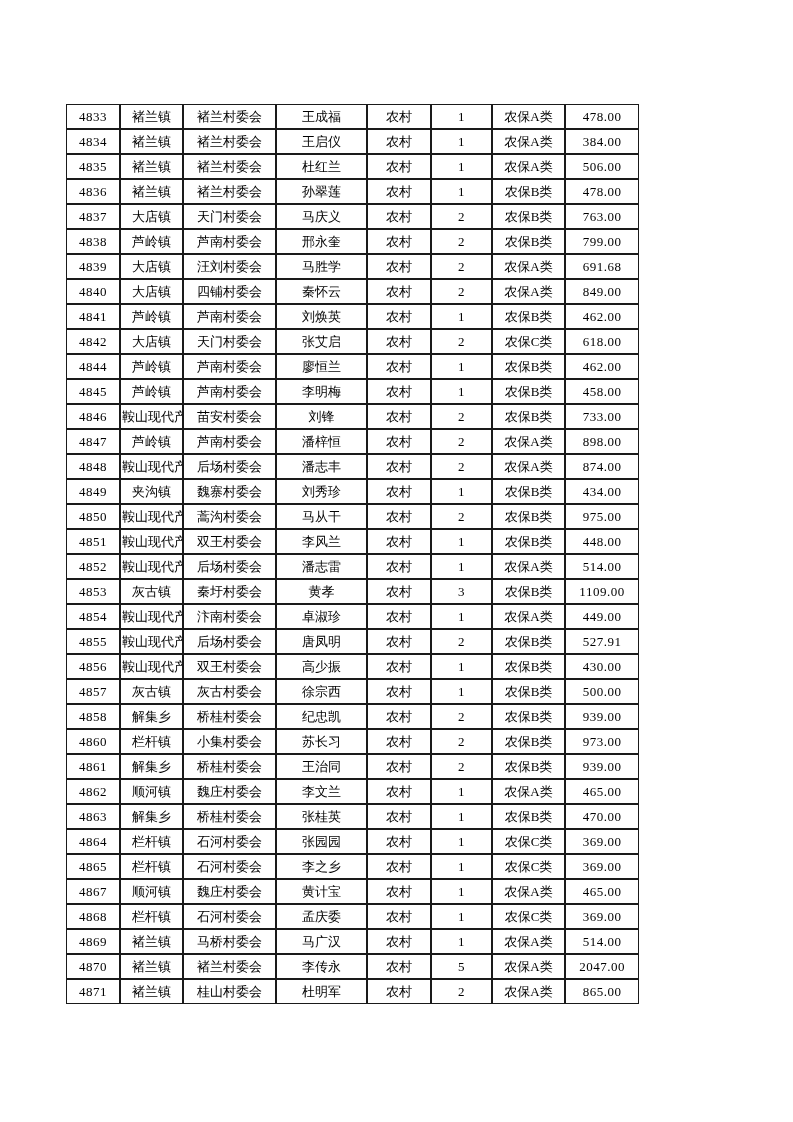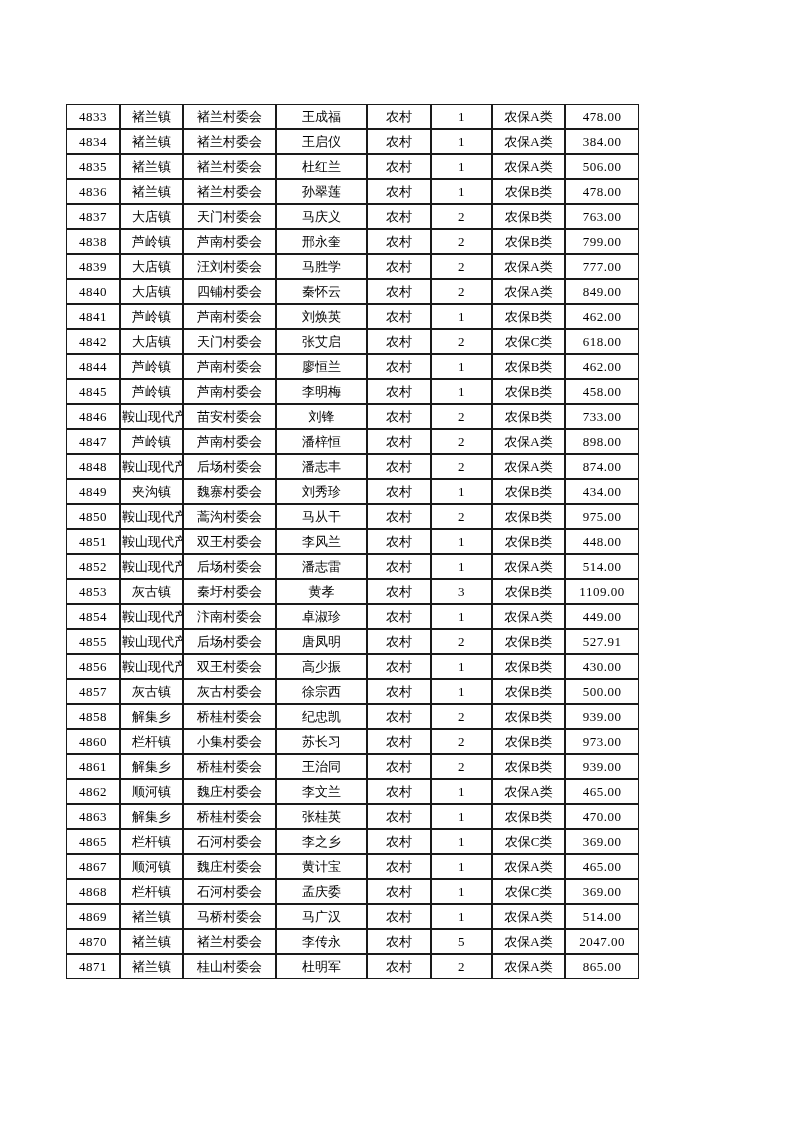--- a/index.html
+++ b/index.html
@@ -128,21 +128,21 @@
           <td class="cell-amount">799.00</td>
         </tr>
         <tr>
           <td class="cell-seq">4839</td>
           <td class="cell-town">大店镇</td>
           <td class="cell-committee">汪刘村委会</td>
           <td class="cell-name">马胜学</td>
           <td class="cell-residence">农村</td>
           <td class="cell-count">2</td>
           <td class="cell-category">农保A类</td>
-          <td class="cell-amount">777.00</td>
+          <td class="cell-amount">691.68</td>
         </tr>
         <tr>
           <td class="cell-seq">4840</td>
           <td class="cell-town">大店镇</td>
           <td class="cell-committee">四铺村委会</td>
           <td class="cell-name">秦怀云</td>
           <td class="cell-residence">农村</td>
           <td class="cell-count">2</td>
           <td class="cell-category">农保A类</td>
           <td class="cell-amount">849.00</td>
@@ -349,20 +349,30 @@
         </tr>
         <tr>
           <td class="cell-seq">4863</td>
           <td class="cell-town">解集乡</td>
           <td class="cell-committee">桥桂村委会</td>
           <td class="cell-name">张桂英</td>
           <td class="cell-residence">农村</td>
           <td class="cell-count">1</td>
           <td class="cell-category">农保B类</td>
           <td class="cell-amount">470.00</td>
+        </tr>
+        <tr>
+          <td class="cell-seq">4864</td>
+          <td class="cell-town">栏杆镇</td>
+          <td class="cell-committee">石河村委会</td>
+          <td class="cell-name">张园园</td>
+          <td class="cell-residence">农村</td>
+          <td class="cell-count">1</td>
+          <td class="cell-category">农保C类</td>
+          <td class="cell-amount">369.00</td>
         </tr>
         <tr>
           <td class="cell-seq">4865</td>
           <td class="cell-town">栏杆镇</td>
           <td class="cell-committee">石河村委会</td>
           <td class="cell-name">李之乡</td>
           <td class="cell-residence">农村</td>
           <td class="cell-count">1</td>
           <td class="cell-category">农保C类</td>
           <td class="cell-amount">369.00</td>

